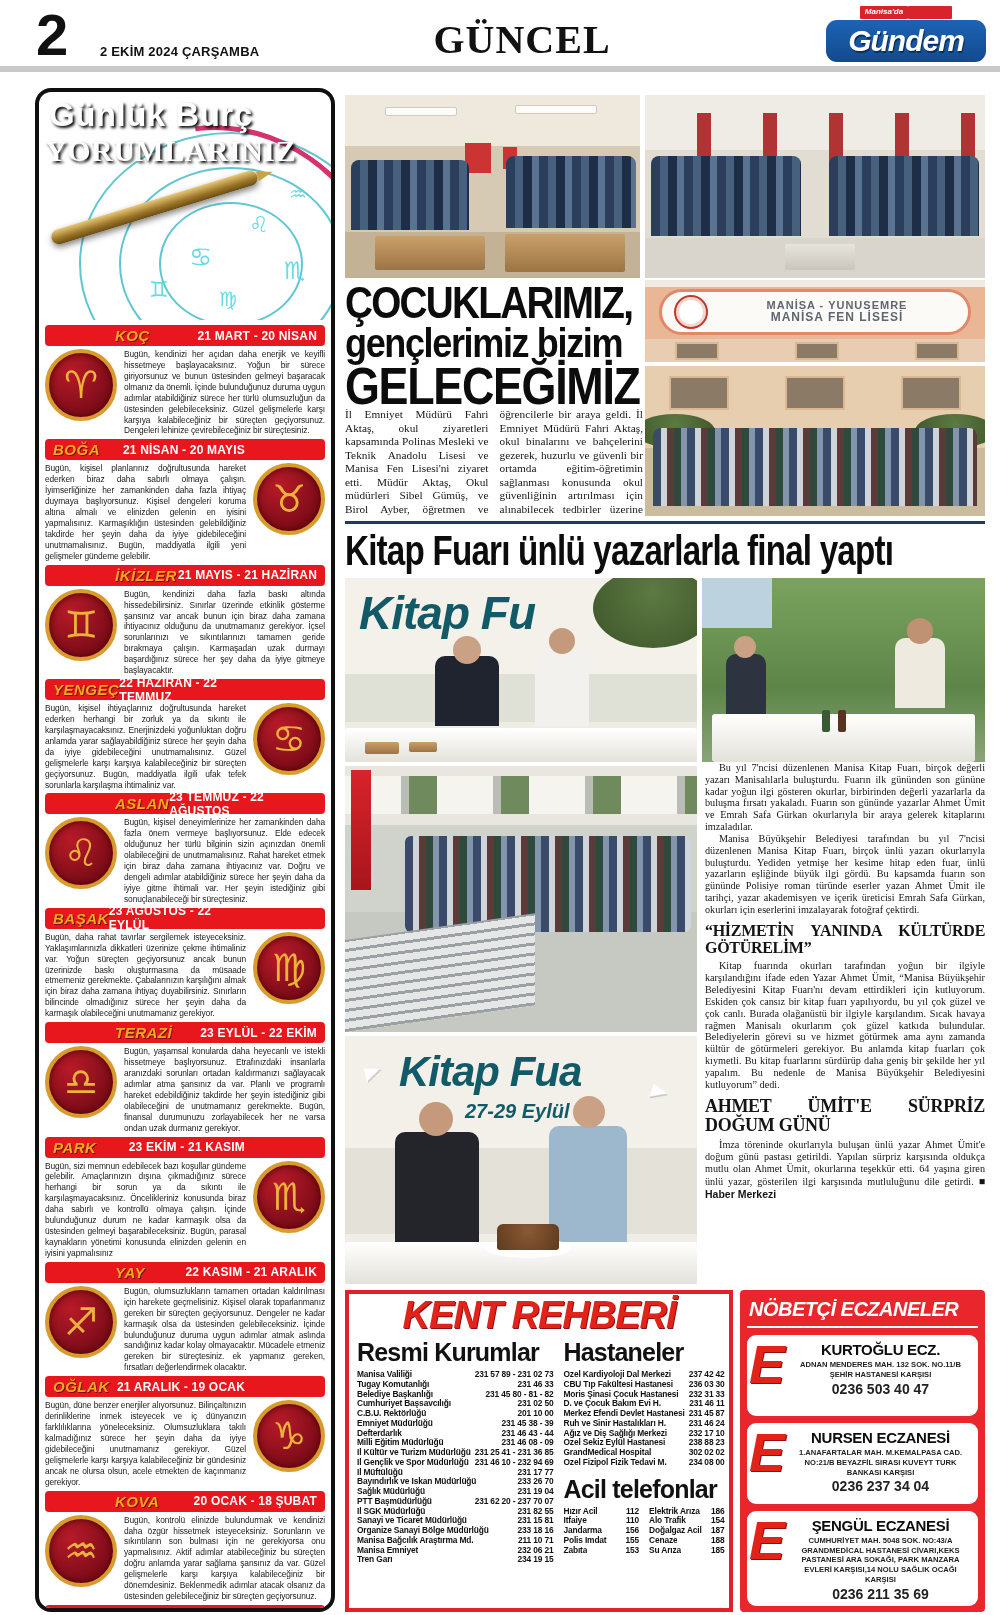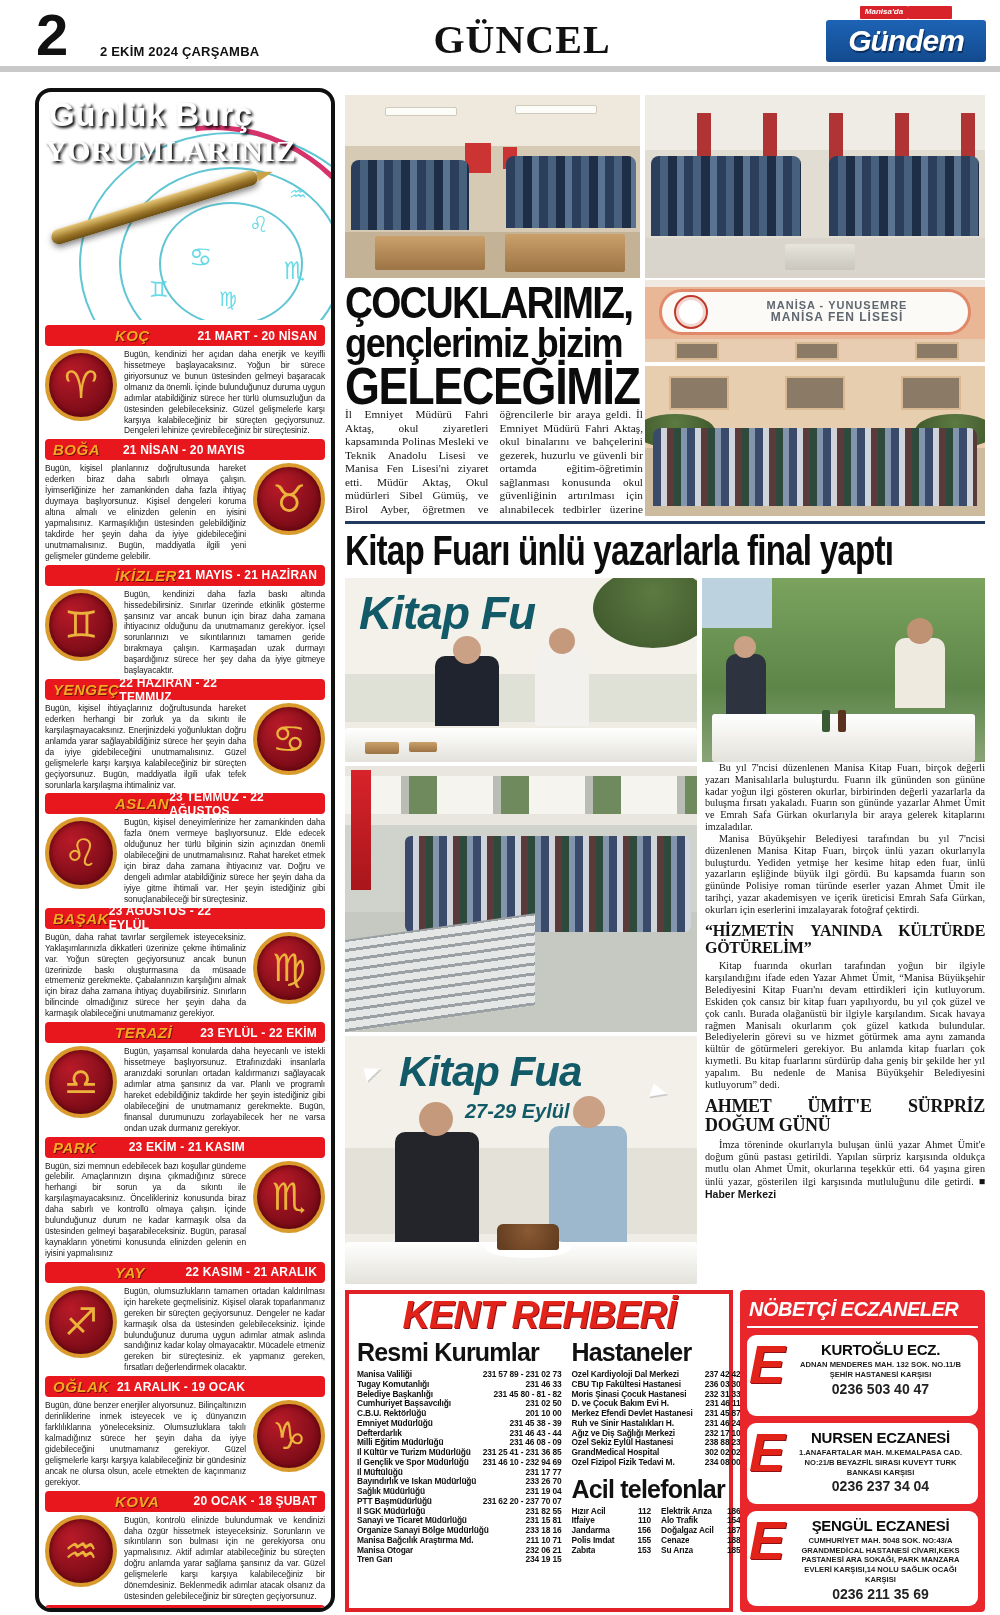--- a/index.html
+++ b/index.html
@@ -11,21 +11,21 @@
   .hdr-date{position:absolute;left:100px;top:44px;font-size:13px;font-weight:700;letter-spacing:.2px;}
   .hdr-section{position:absolute;left:0;right:0;top:16px;text-align:center;
                font-family:"Liberation Serif",serif;font-size:40px;font-weight:700;letter-spacing:1px;padding-left:44px;}
   .hdr-rule{position:absolute;left:0;right:0;top:66px;height:6px;background:#c9c9c9;}
   .logo{position:absolute;right:14px;top:6px;width:160px;height:56px;}
   .logo-top{display:flex;justify-content:center;height:13px;}
   .logo-tag{background:#d8232a;color:#fff;font-size:8px;font-style:italic;font-weight:700;
             padding:1px 5px;border-radius:1px;}
   .logo-tag2{background:#d8232a;width:44px;border-radius:1px;}
   .logo-main{margin-top:1px;height:42px;background:linear-gradient(#1d63b5,#134a8e);
-             border-radius:3px;display:flex;align-items:center;justify-content:center;}
+             border-radius:11px;display:flex;align-items:center;justify-content:center;}
   .logo-name{color:#fff;font-size:30px;font-weight:900;font-style:italic;letter-spacing:-1px;
              text-shadow:1px 2px 0 #0b2f5e;}
 
   
   .horo{position:absolute;left:35px;top:88px;width:300px;height:1524px;border:4px solid #101010;
         border-radius:16px;overflow:hidden;background:#fff;box-sizing:border-box;}
   .horo-hero{position:relative;height:228px;background:
       radial-gradient(circle at 75% 60%, #14506b 0%, #0d3ck 0%, #0e3a54 35%, #0a2338 70%, #061525 100%);
       overflow:hidden;}
   .ring{position:absolute;border-radius:50%;border:2px solid #39b8c8;opacity:.8;}
@@ -134,21 +134,21 @@
   .kent{position:absolute;left:345px;top:1290px;width:388px;height:322px;border:4px solid #e02127;
         box-sizing:border-box;padding:2px 8px;background:#fff;}
   .kent-title{text-align:center;color:#e2231a;font-size:38px;font-weight:900;font-style:italic;
               letter-spacing:-1px;line-height:1;text-shadow:1px 1px 0 #8e0f13;}
   .kent-cols{display:flex;gap:10px;margin-top:4px;}
   .kcol{flex:1.12;}
   .kcol.r{flex:1;}
   .kcol-title{font-size:25px;font-weight:700;letter-spacing:-.8px;margin-bottom:3px;}
   .dir-row{display:flex;justify-content:space-between;font-size:8.4px;font-weight:700;
            line-height:1.16;letter-spacing:-.15px;white-space:nowrap;}
-  .dir-row .nm{overflow:hidden;text-overflow:ellipsis;margin-right:12px;}
+  .dir-row .nm{overflow:hidden;text-overflow:ellipsis;margin-right:4px;}
   .acil-title{font-size:25px;font-weight:700;letter-spacing:-.8px;margin:7px 0 3px;}
   .acil-cols{display:flex;gap:10px;}
   .acil-col{flex:1;}
 
   
   .ecz{position:absolute;left:740px;top:1290px;width:245px;height:322px;background:#e8262b;
        border-radius:4px;box-sizing:border-box;padding:6px 7px;display:flex;flex-direction:column;}
   .ecz-title{color:#fff;font-size:20px;font-weight:900;font-style:italic;letter-spacing:-.5px;
              border-bottom:2px solid #fff;padding:2px 2px 5px;}
   .ecz-card{background:#fff;border-radius:9px;margin-top:7px;flex:1;position:relative;
@@ -544,21 +544,21 @@
             <span class="nm">Organize Sanayi Bölge Müdürlüğü</span>
             <span>233 18 16</span>
           </div>
 
           <div class="dir-row">
             <span class="nm">Manisa Bağcılık Araştırma Md.</span>
             <span>211 10 71</span>
           </div>
 
           <div class="dir-row">
-            <span class="nm">Manisa Otogar</span>
+            <span class="nm">Manisa Emniyet</span>
             <span>232 06 21</span>
           </div>
 
           <div class="dir-row">
             <span class="nm">Tren Garı</span>
             <span>234 19 15</span>
           </div>
 
       </div>
       <div class="kcol r">

